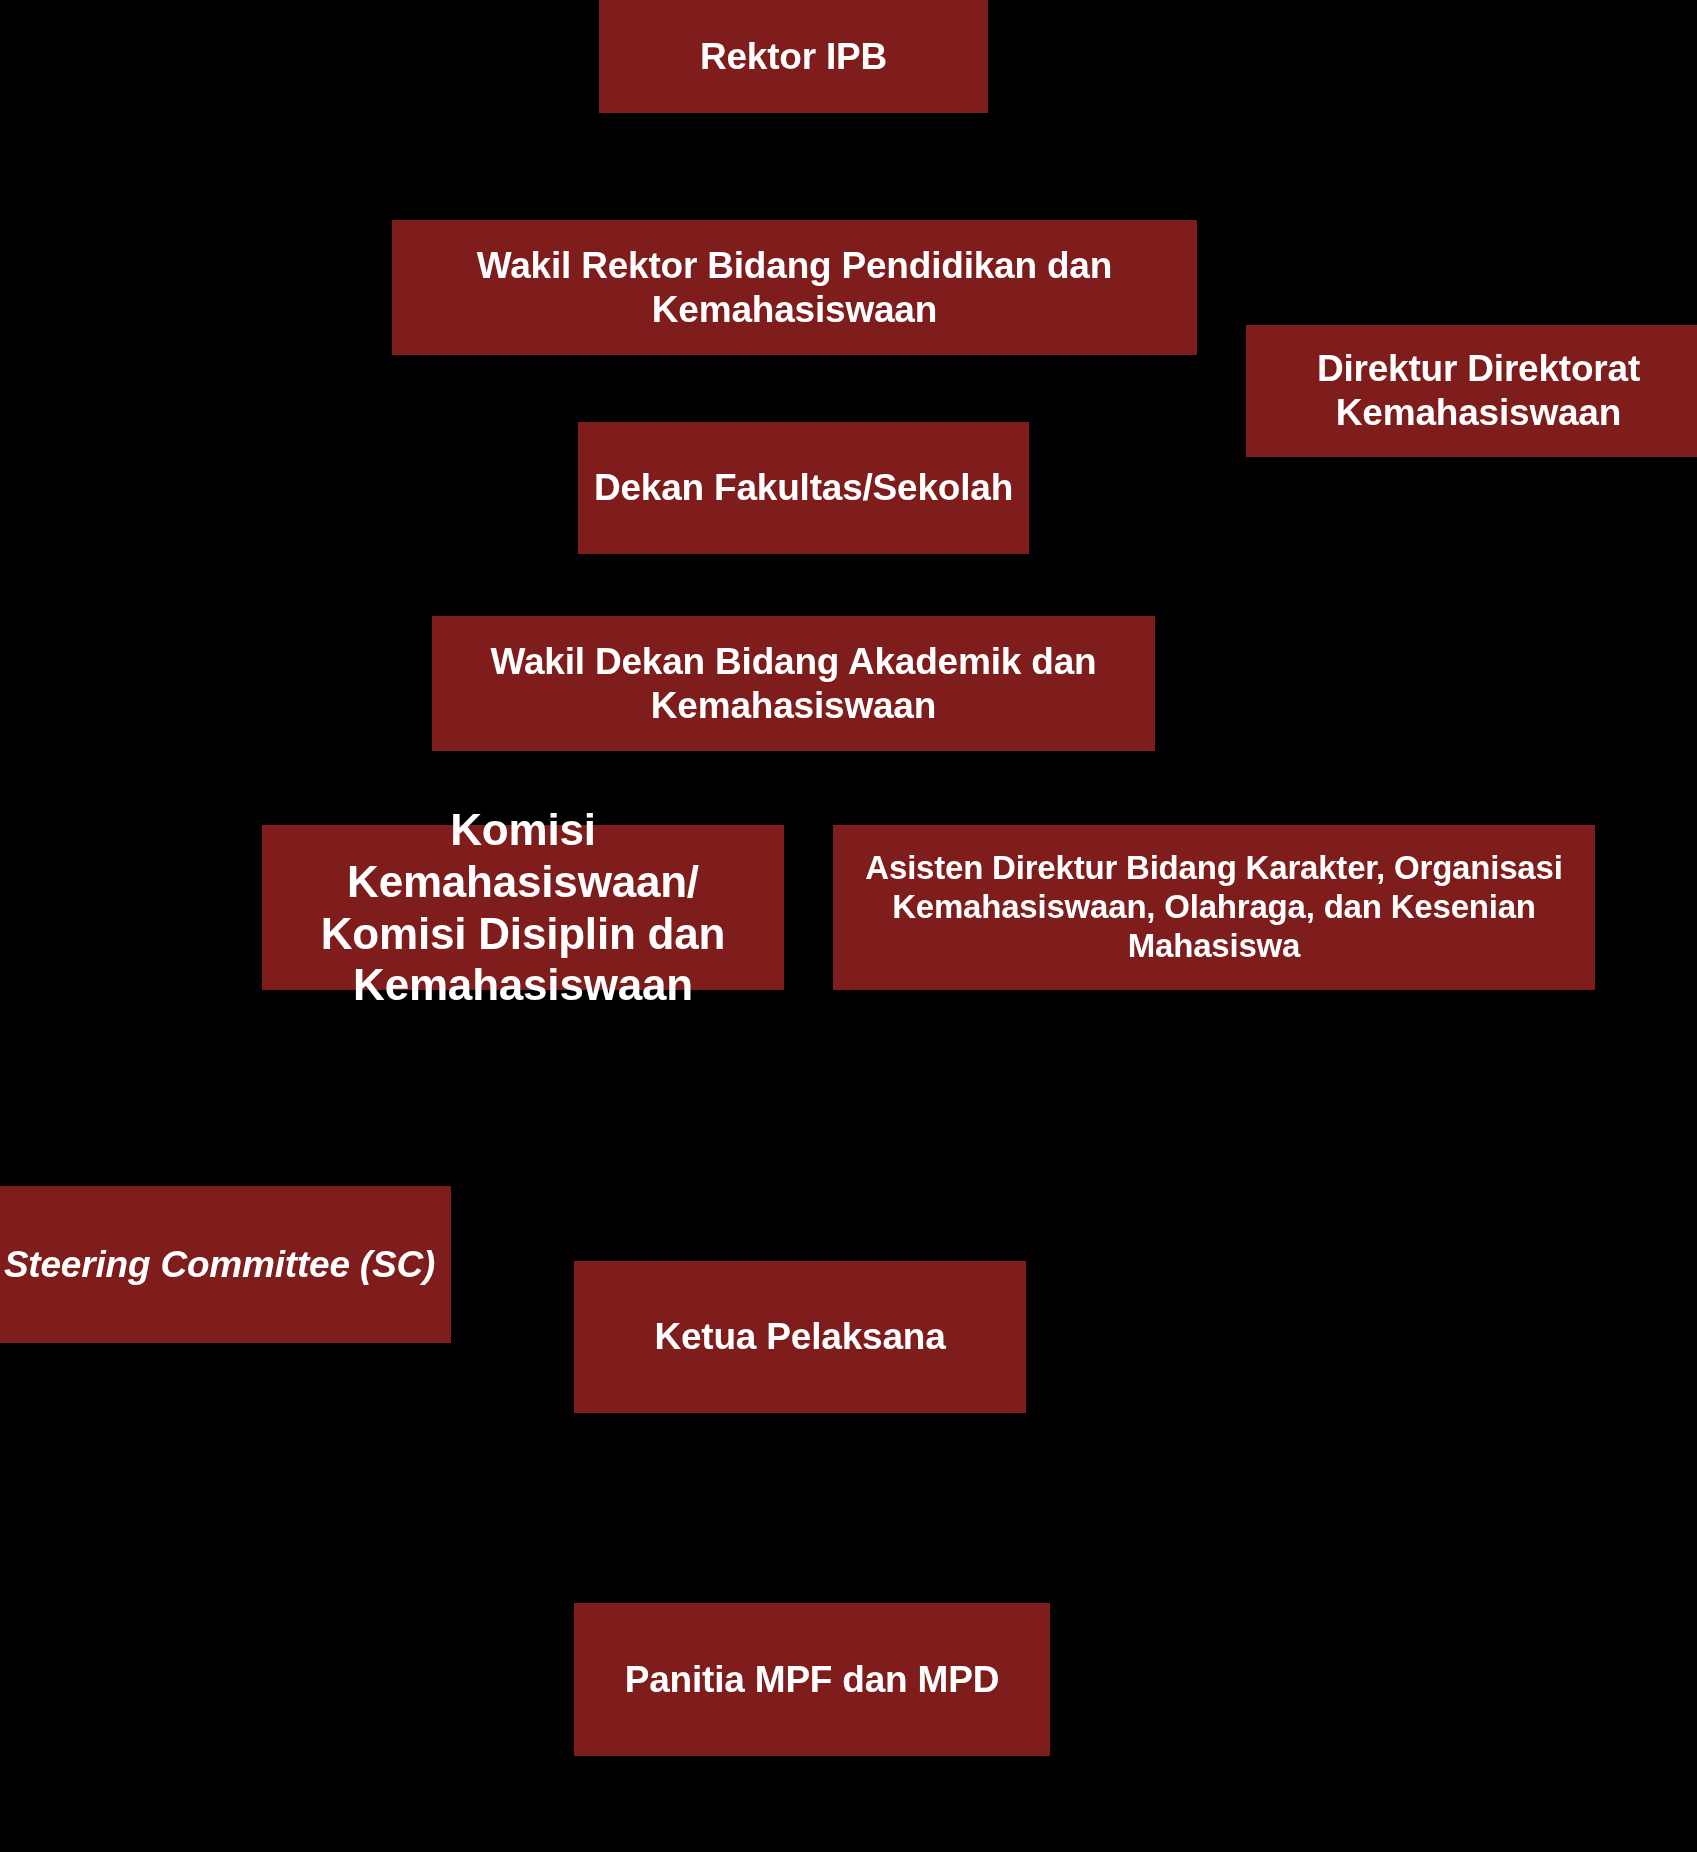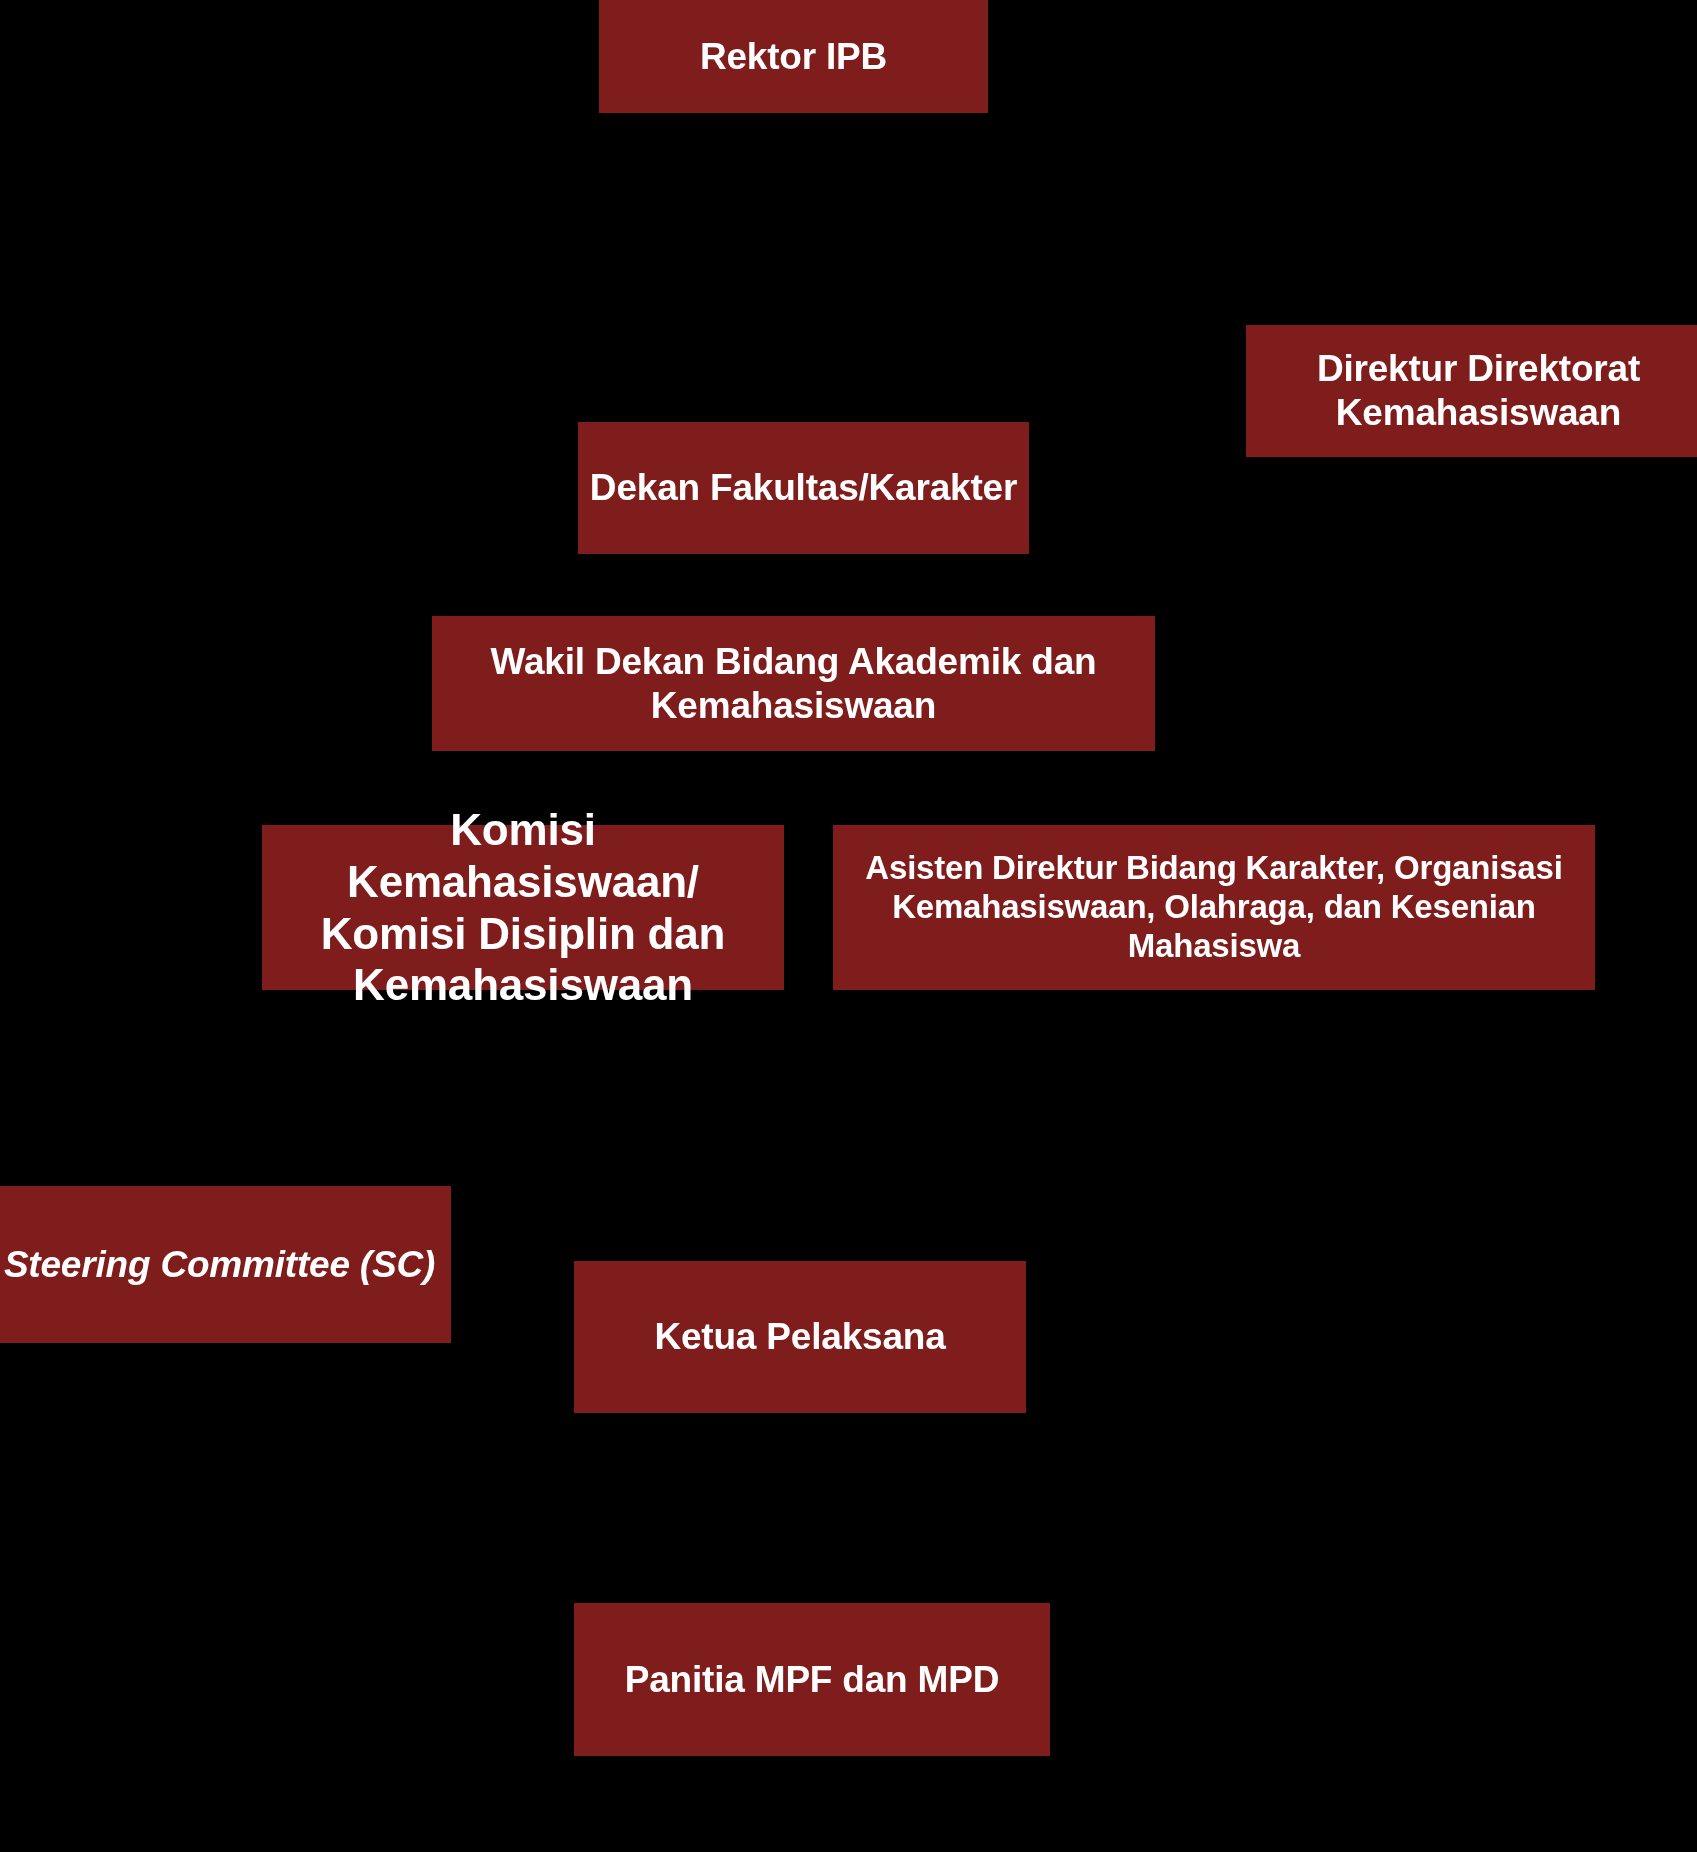--- a/index.html
+++ b/index.html
@@ -46,27 +46,30 @@
 </style>
 </head>
 <body>
 
 <div id="canvas">
 
   <div class="node" id="n-rektor">
     <span class="label">Rektor IPB</span>
   </div>
 
+  <div class="node" id="n-wakil-rektor">
+    <span class="label">Wakil Rektor  Bidang Pendidikan dan Kemahasiswaan</span>
+  </div>
 
   <div class="node" id="n-direktur">
     <span class="label">Direktur Direktorat Kemahasiswaan</span>
   </div>
 
   <div class="node" id="n-dekan">
-    <span class="label">Dekan Fakultas/Karakter</span>
+    <span class="label">Dekan Fakultas/Sekolah</span>
   </div>
 
   <div class="node" id="n-wakil-dekan">
     <span class="label">Wakil Dekan Bidang Akademik dan Kemahasiswaan</span>
   </div>
 
   <div class="node" id="n-komisi">
     <span class="label">Komisi Kemahasiswaan/ Komisi Disiplin dan Kemahasiswaan</span>
   </div>
 

